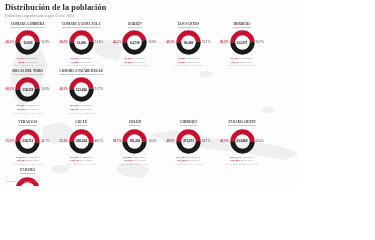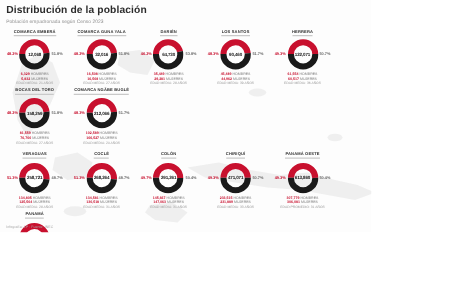--- a/index.html
+++ b/index.html
@@ -4,21 +4,21 @@
 <title>Distribución de la población</title>
 <style>
   html,body{margin:0;padding:0;}
   body{
     width:375px;height:186px;overflow:hidden;
     background:#ffffff;
     font-family:"Liberation Sans","DejaVu Sans",sans-serif;
     color:#333;
     position:relative;
   }
-  #page{position:relative;width:297px;height:186px;overflow:hidden;background:#fdfdfd;}
+  #page{position:relative;width:297px;height:186px;overflow:hidden;background:#fdfdfd;font-family:Liberation Serif, serif;}
 
   
   .map-bg{
     position:absolute;left:0;top:14px;width:375px;height:172px;
     opacity:.55;pointer-events:none;z-index:0;
   }
   .map-bg svg{display:block;width:100%;height:100%;}
 
   .content{position:relative;z-index:2;}
 

